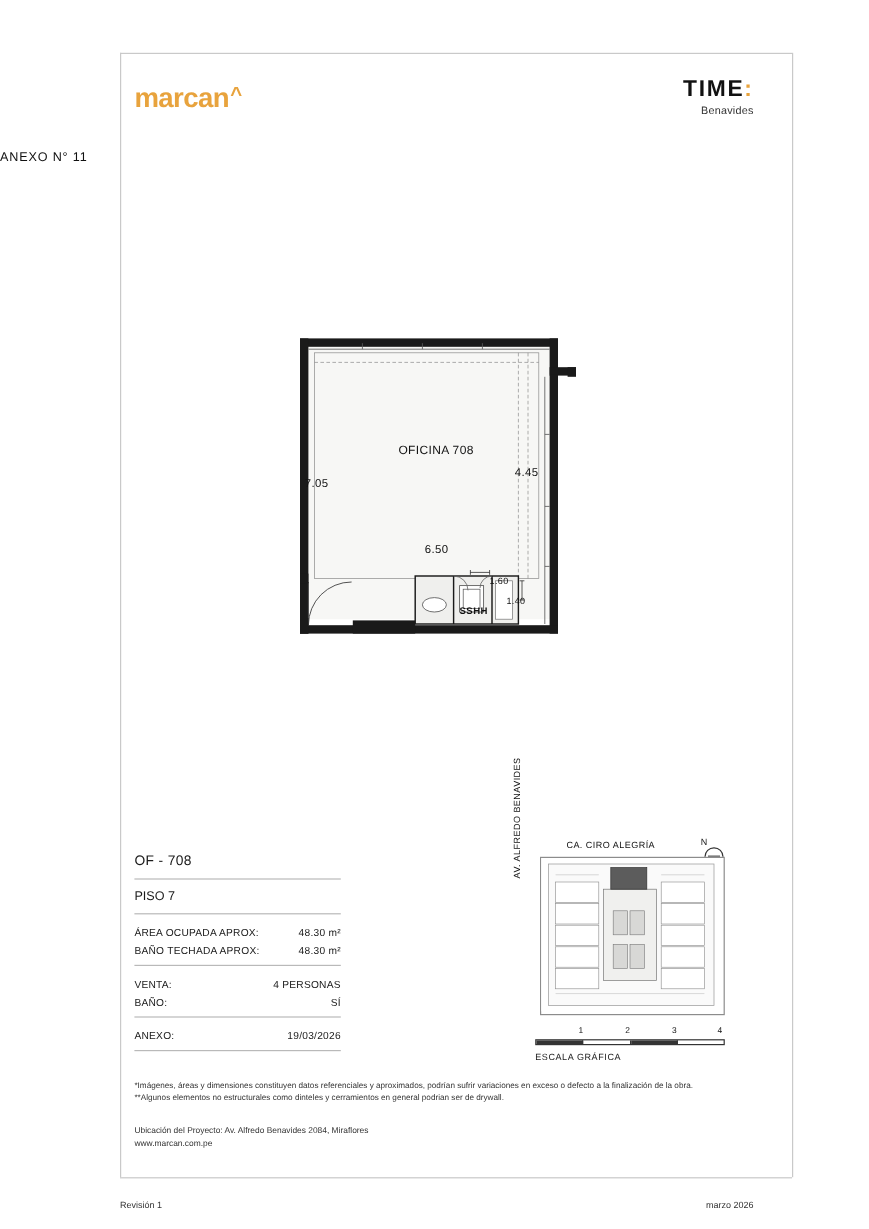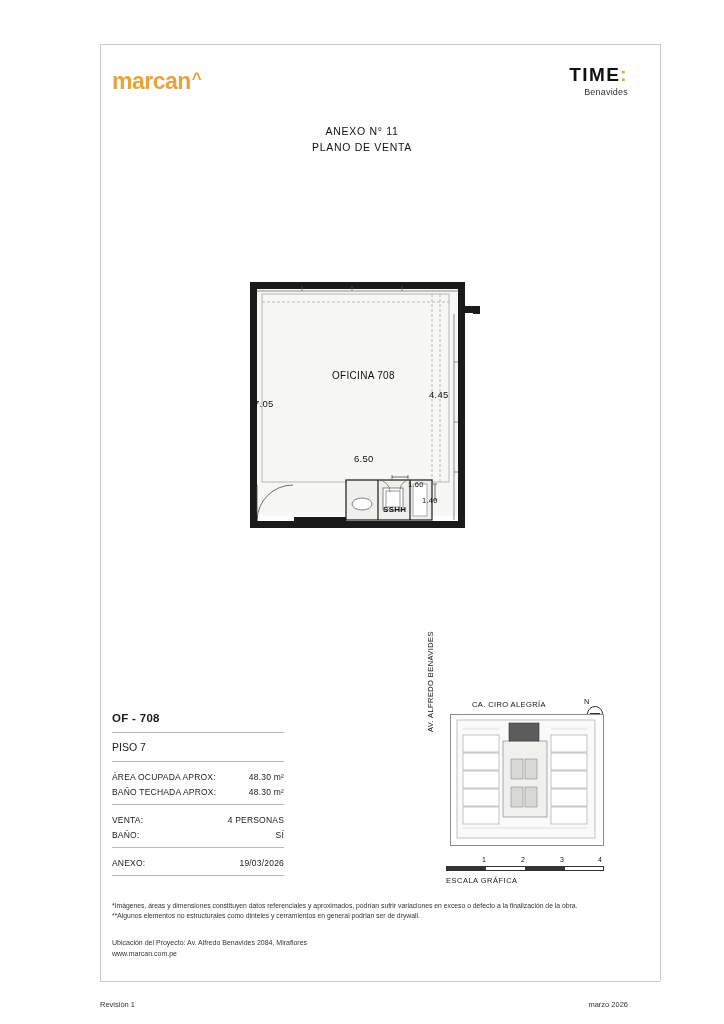--- a/index.html
+++ b/index.html
@@ -41,21 +41,21 @@
     position:absolute;right:96px;top:64px;text-align:right;
   }
   .time-logo .t1{
     font-size:19px;font-weight:bold;letter-spacing:1.4px;color:#111;
   }
   .time-logo .t1 .colon{color:#e8a33d;}
   .time-logo .t2{
     font-size:9px;color:#333;letter-spacing:0.2px;margin-top:1px;
   }
   .doc-title{
-    position:absolute;left:0;right:0;top:123px;text-align:center;
+    position:absolute;left:0;right:0;top:123px;
     font-size:10.5px;letter-spacing:0.7px;line-height:16px;color:#111;
   }
 
   
   .plan{
     position:absolute;left:232px;top:272px;width:266px;height:278px;
   }
   .plan svg{display:block;}
   .plan-label{
     position:absolute;font-size:9.5px;color:#111;letter-spacing:0.3px;
@@ -66,21 +66,21 @@
   #lbl-650{left:122px;top:181px;}
   #lbl-160{left:176px;top:208px;font-size:7.5px;}
   #lbl-140{left:190px;top:224px;font-size:7.5px;}
   #lbl-sshh{left:151px;top:233px;font-size:8px;font-weight:bold;}
 
   
   .spec{
     position:absolute;left:112px;top:712px;width:172px;
   }
   .spec .hd{
-    font-size:11.5px;font-weight:bold;letter-spacing:0.3px;padding-bottom:8px;
+    font-size:11.5px;font-weight:normal;letter-spacing:0.3px;padding-bottom:8px;
   }
   .spec .hd2{
     font-size:10.5px;padding:8px 0 8px 0;
   }
   .rule{height:1px;background:#b9b9b9;width:172px;}
   .spec .row{
     display:flex;justify-content:space-between;font-size:8.5px;
     padding:4px 0 1px 0;letter-spacing:0.2px;
   }
   .spec .row .v{font-size:8.5px;}
@@ -158,21 +158,20 @@
     <span>marcan</span><span class="caret">^</span>
   </div>
 
   <div class="time-logo">
     <div class="t1"><span>TIME</span><span class="colon">:</span></div>
     <div class="t2">Benavides</div>
   </div>
 
   <div class="doc-title">
     <div>ANEXO N° 11</div>
-    <div>PLANO DE VENTA</div>
   </div>
 
   <div class="plan">
     <svg width="266" height="278" viewBox="0 0 266 278">
 
       <rect x="22" y="14" width="205" height="230" fill="#f7f7f5"></rect>
 
       <rect x="18" y="10" width="215" height="7" fill="#1a1a1a"></rect>
 
       <rect x="18" y="10" width="7" height="246" fill="#1a1a1a"></rect>

